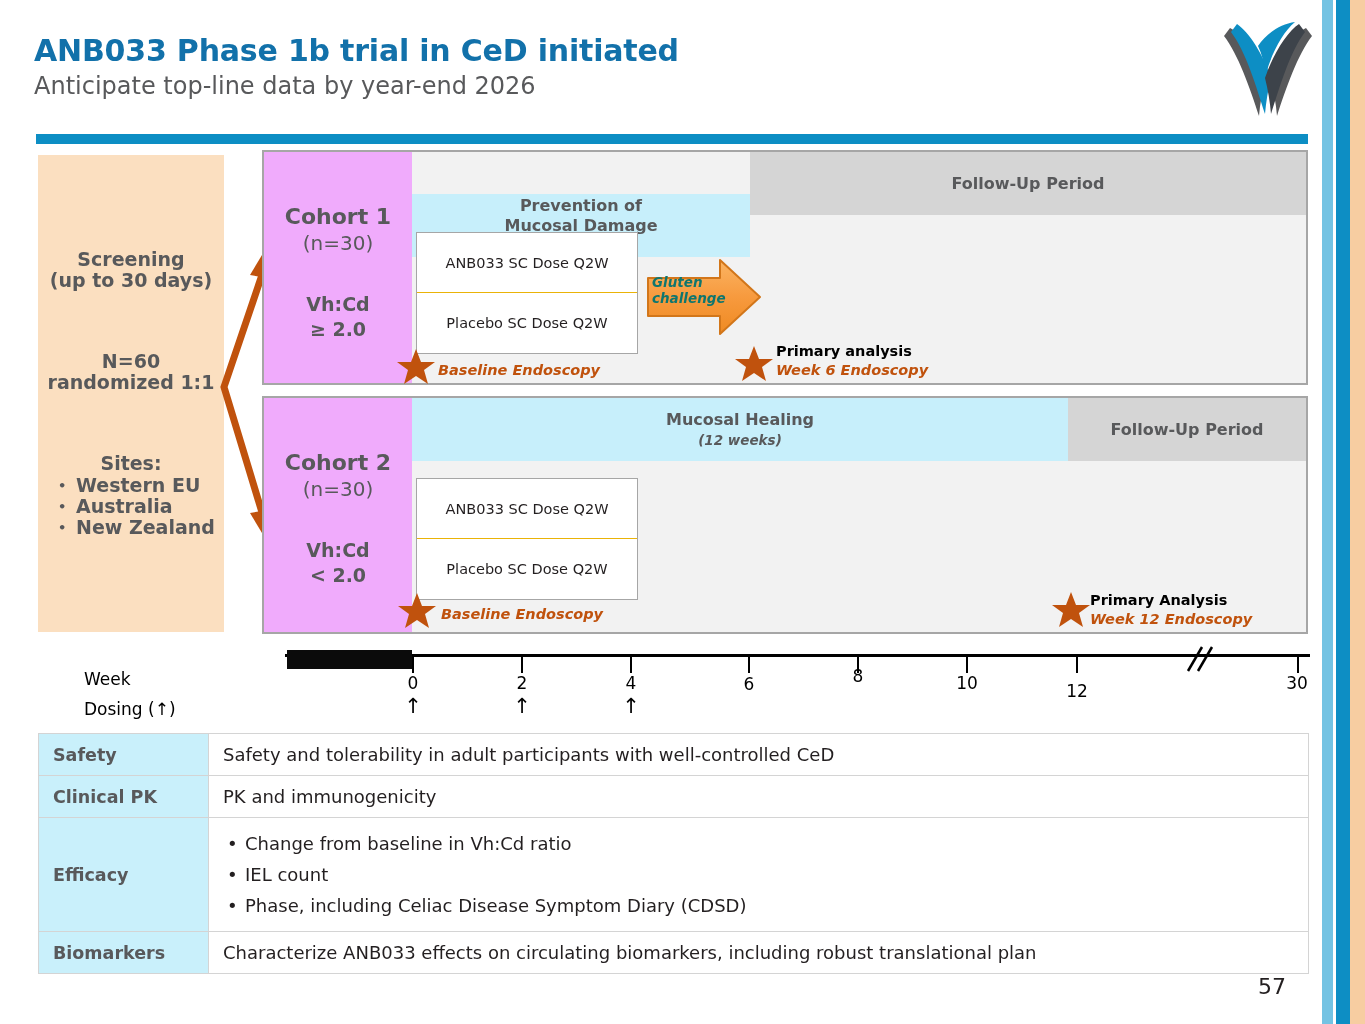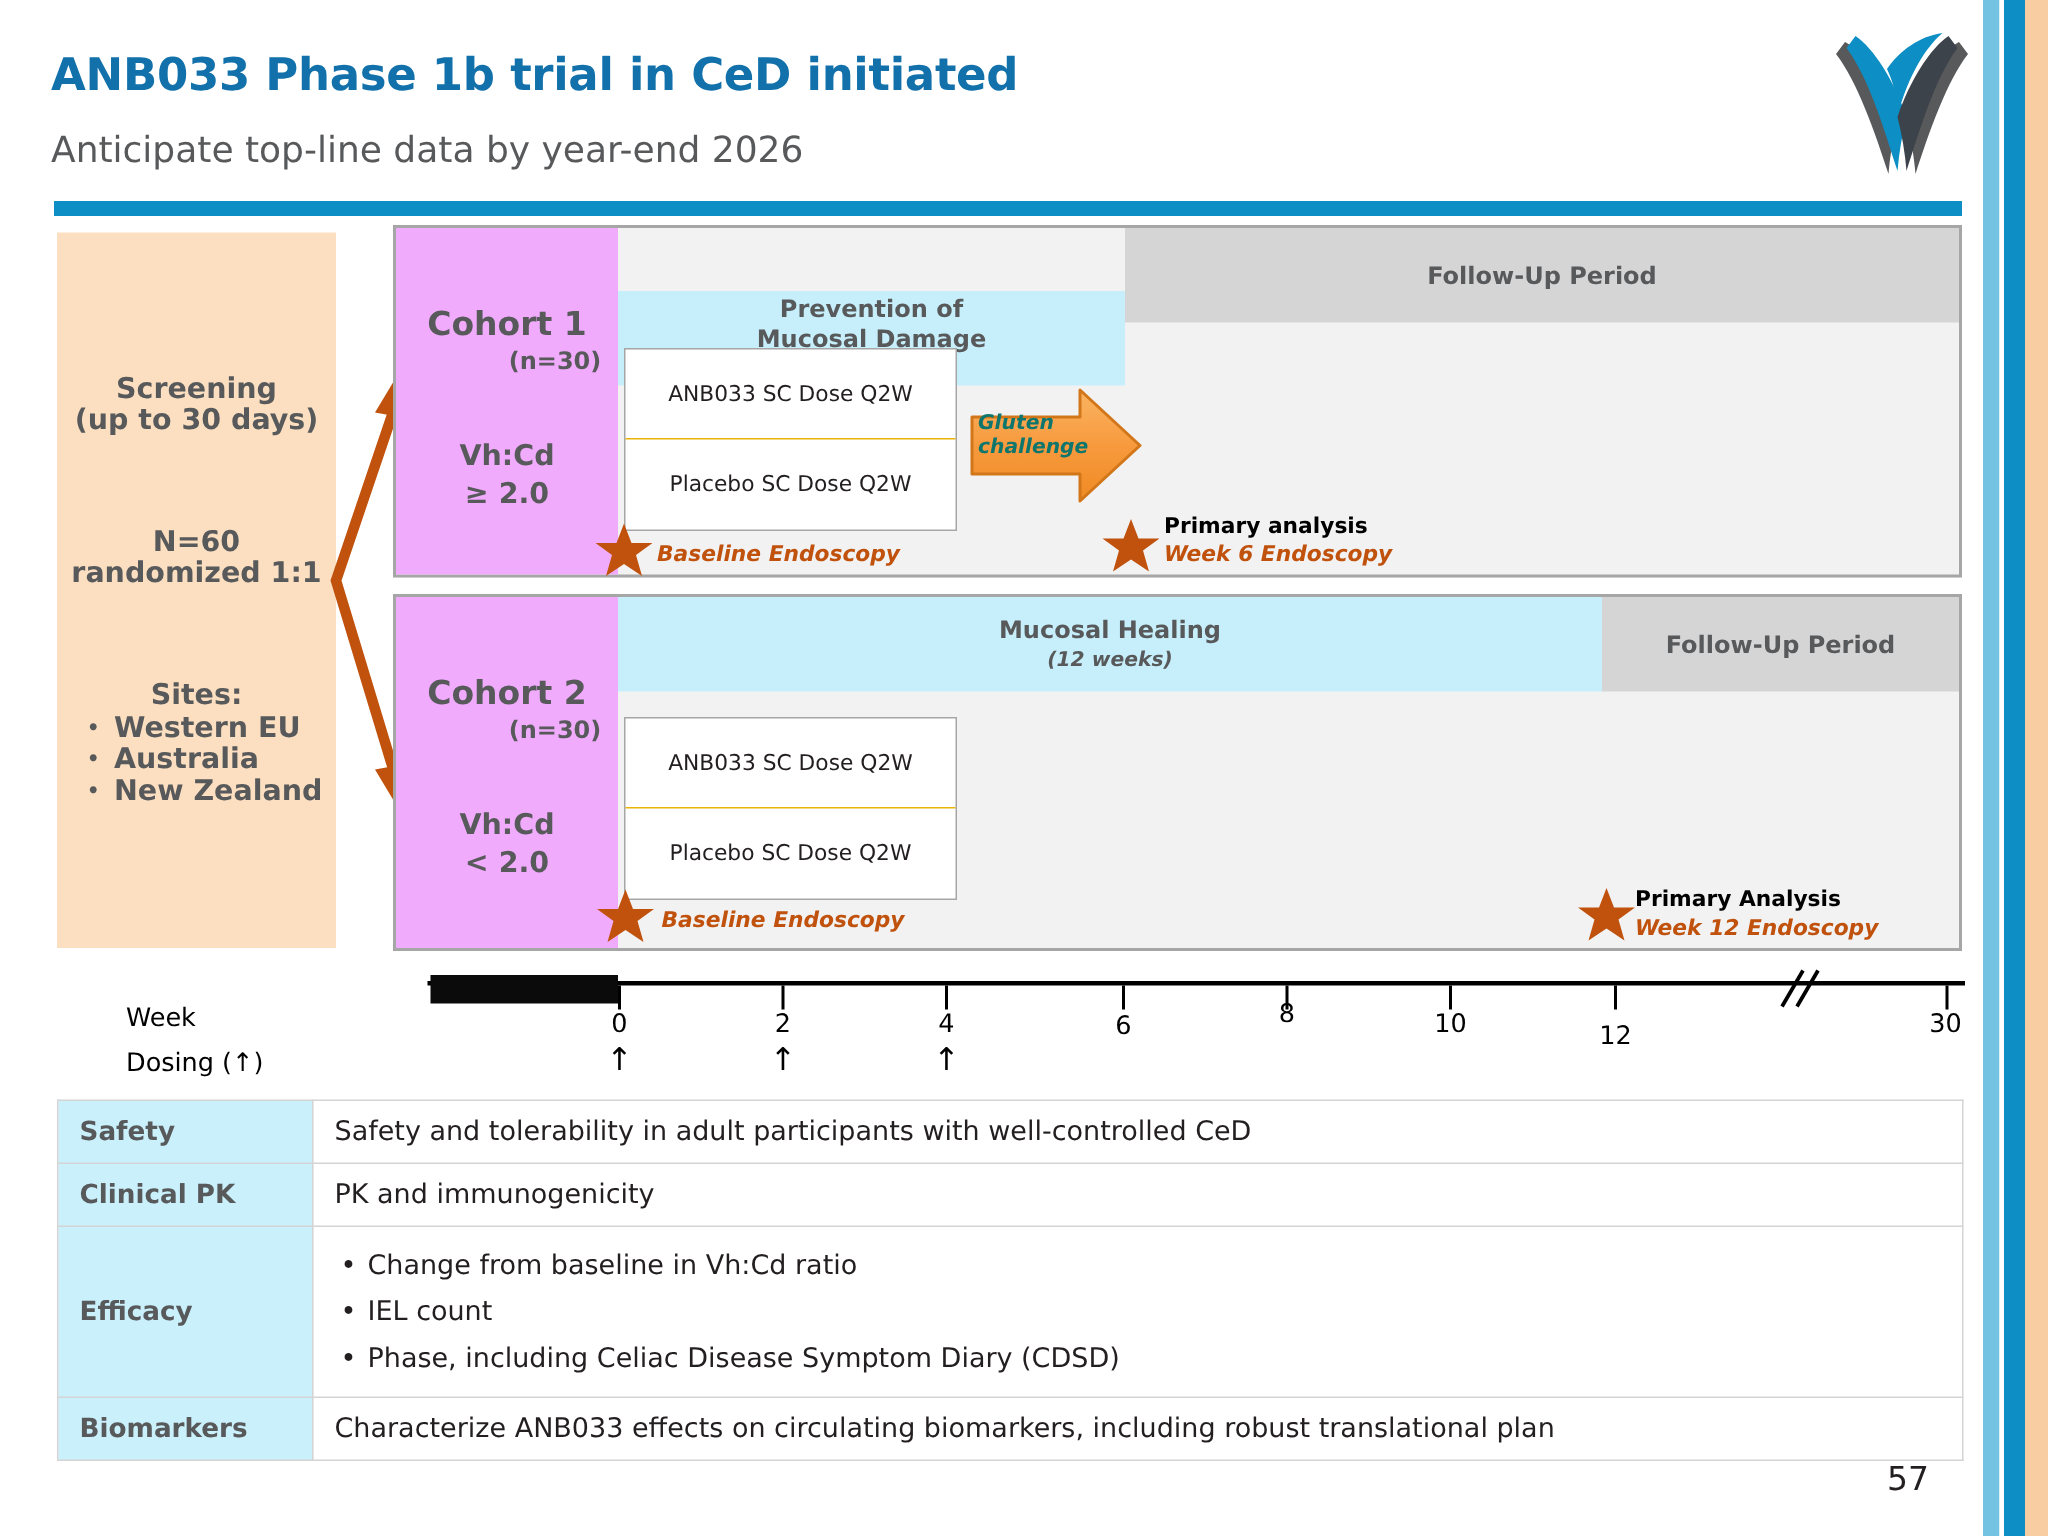--- a/index.html
+++ b/index.html
@@ -20,21 +20,21 @@
   .edge-peach  { left: 1350px; width: 15px; background: #f7cda1; }
 
   
   .title {
     position: absolute; left: 34px; top: 33px;
     font-size: 30px; font-weight: bold; color: #1271aa;
     letter-spacing: -0.2px;
     font-family: "DejaVu Sans", sans-serif;
   }
   .subtitle {
-    position: absolute; left: 34px; top: 86px;
+    position: absolute; left: 34px; top: 72px;
     font-size: 24px; color: #58595b; font-weight: normal;
   }
   .header-rule {
     position: absolute; left: 36px; top: 134px;
     width: 1272px; height: 10px; background: #0d8ec4;
   }
 
   
   .logo { position: absolute; left: 1216px; top: 16px; width: 104px; height: 108px; }
 
@@ -70,21 +70,21 @@
     background: #f2f2f2;
   }
   #cohort1 { left: 262px; top: 150px; width: 1046px; height: 235px; }
   #cohort2 { left: 262px; top: 396px; width: 1046px; height: 238px; }
 
   .coh-label {
     position: absolute; left: 0; top: 0; width: 148px; height: 100%;
     background: #f0abfc; text-align: center; color: #58595b;
   }
   .coh-name  { position: absolute; left: 0; width: 100%; font-size: 22px; font-weight: bold; }
-  .coh-n     { position: absolute; left: 0; width: 100%; font-size: 16px; font-weight: bold; margin-left: 32px; }
+  .coh-n     { position: absolute; left: 0; width: 100%; font-size: 20px; font-weight: normal; }
   .coh-vh    { position: absolute; left: 0; width: 100%; font-size: 19px; font-weight: bold; line-height: 25px; }
 
   .phase-band {
     position: absolute; top: 0; height: 63px;
     display: flex; align-items: center; justify-content: center;
     text-align: center; color: #58595b; font-weight: bold; font-size: 16px;
     line-height: 20px;
   }
   .phase-cyan { background: #c7effb; }
   .phase-grey { background: #d5d5d5; }

